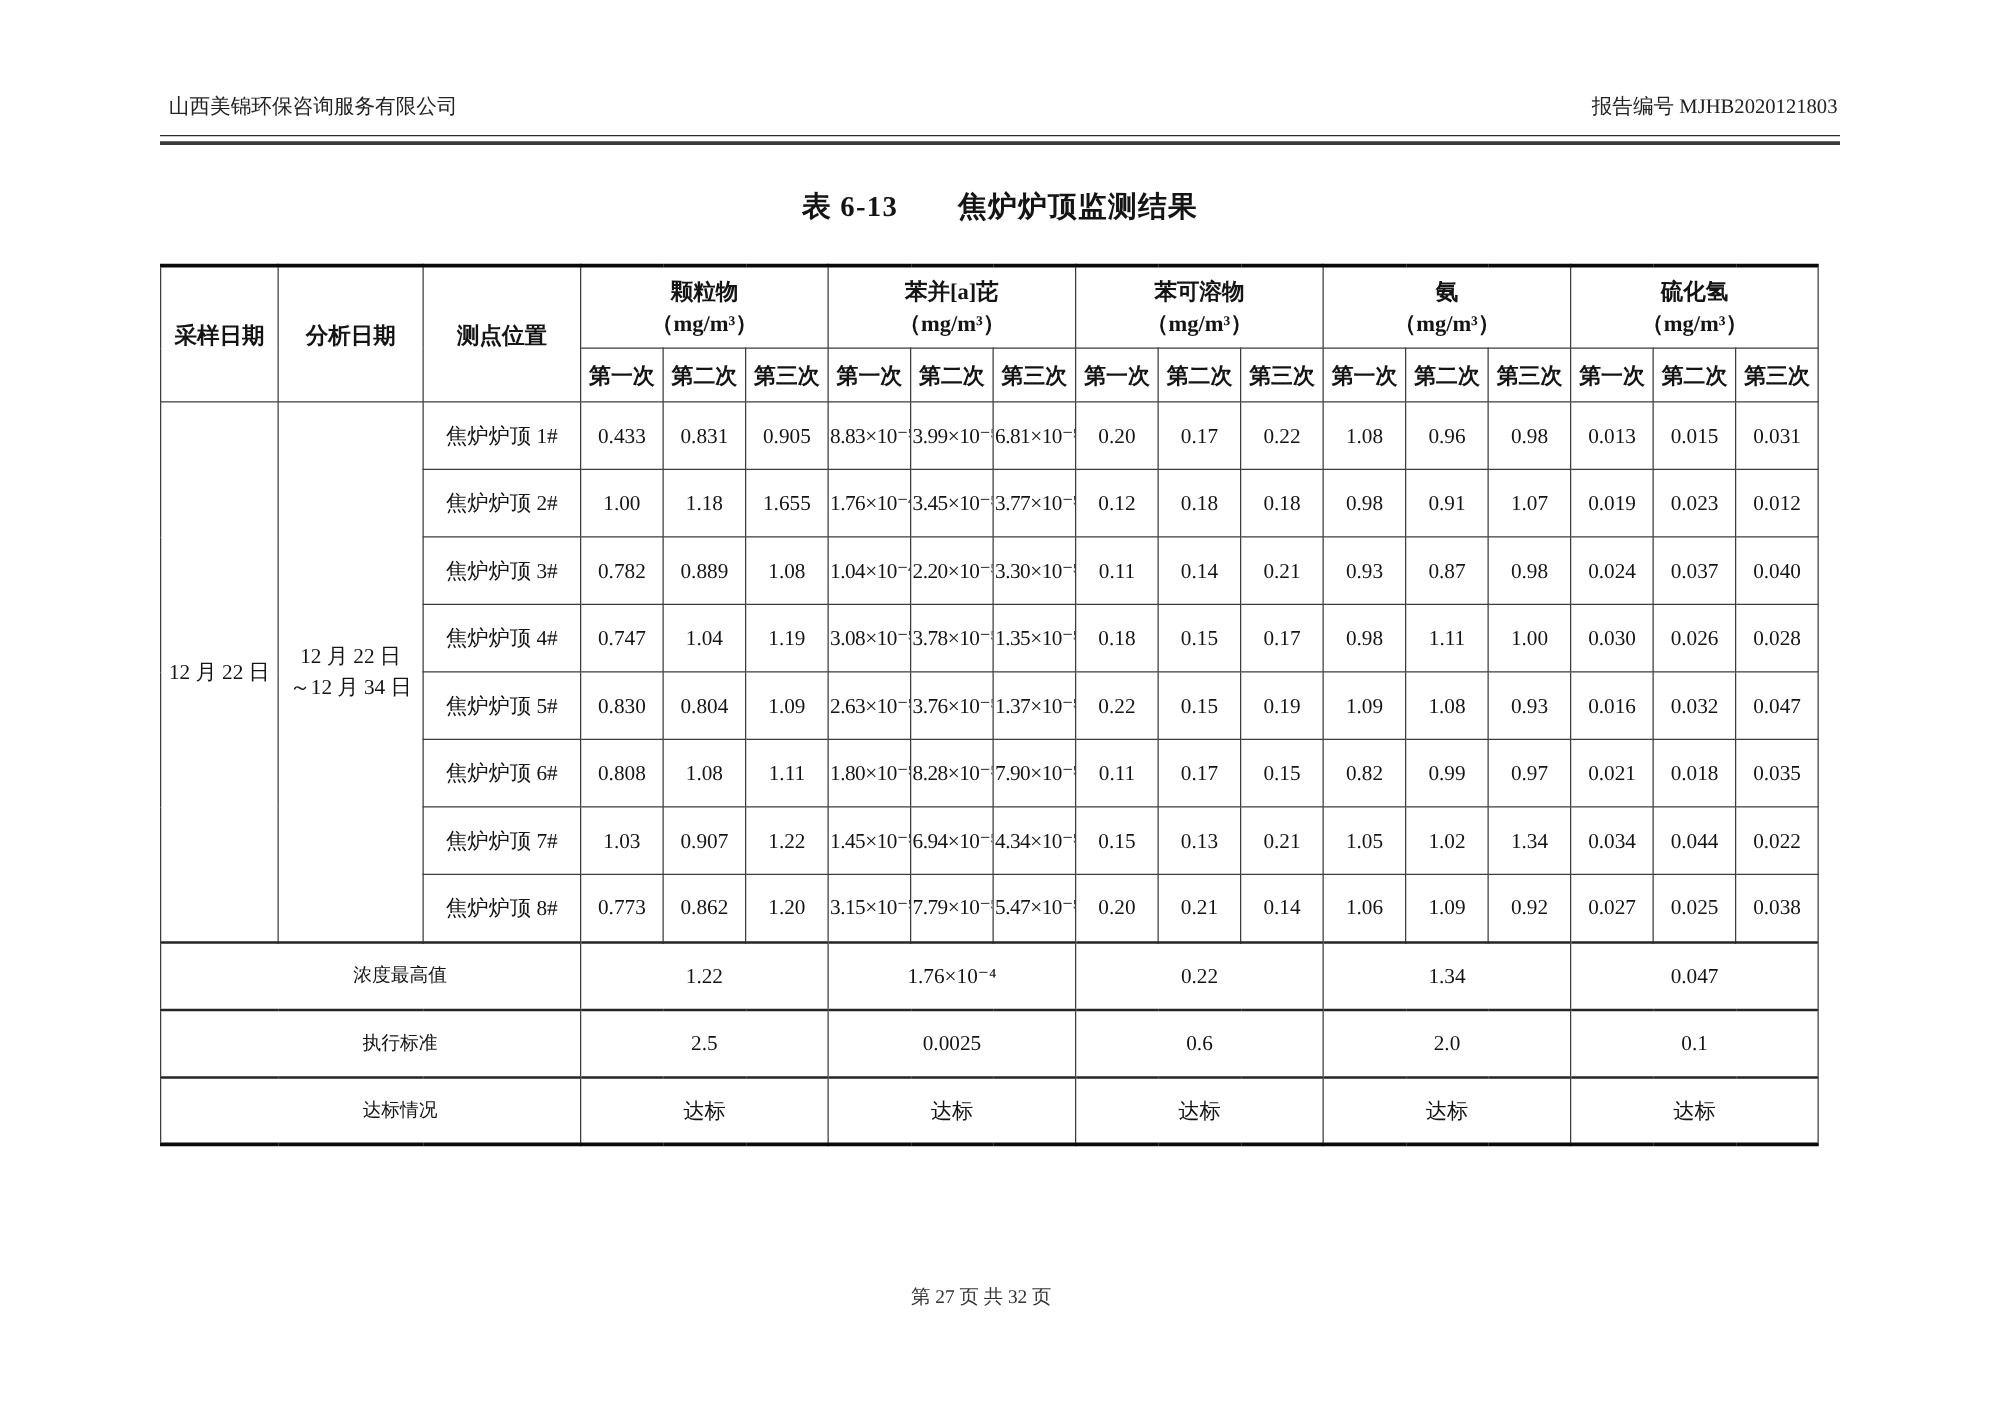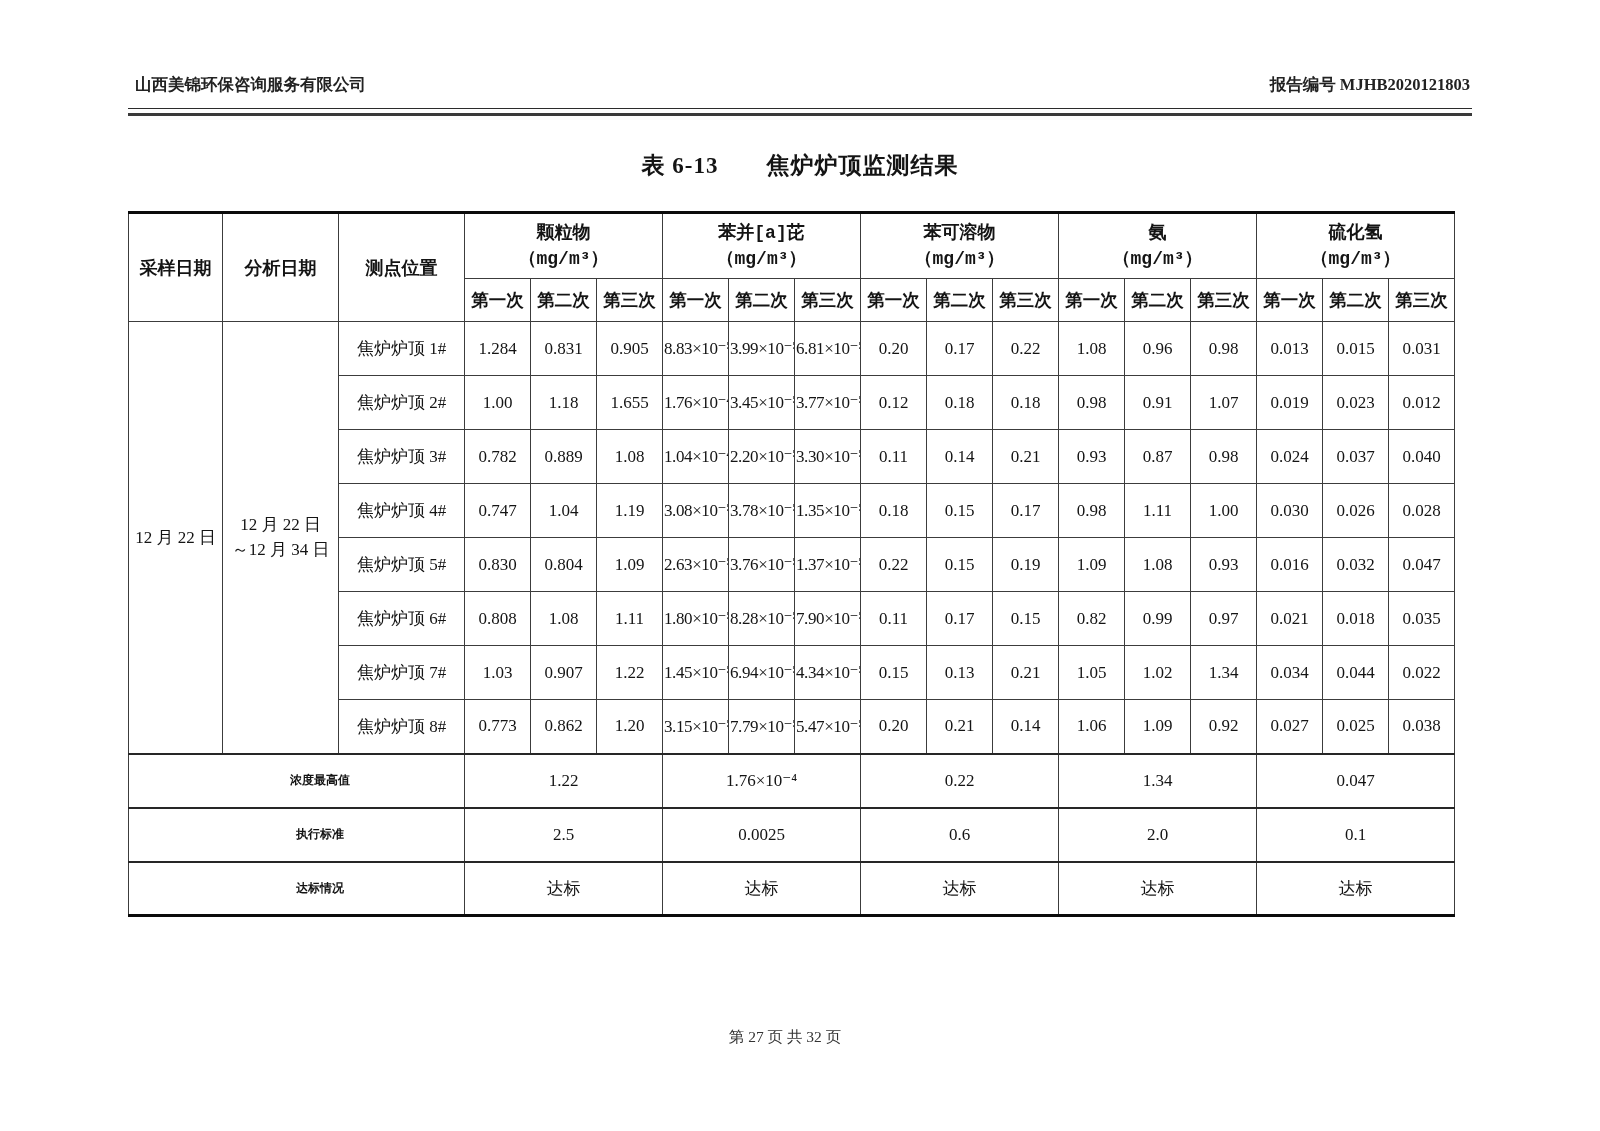--- a/index.html
+++ b/index.html
@@ -5,21 +5,21 @@
   * { box-sizing: border-box; }
   html,body { margin:0; padding:0; }
   body {
     width:1600px; height:1131px; background:#ffffff; color:#141414;
     font-family:"Liberation Serif","DejaVu Serif",serif;
     position:relative; overflow:hidden;
   }
   .doc-header {
     margin:0 130px 12px 135px; padding-top:74px;
     display:flex; justify-content:space-between; align-items:flex-end;
-    font-size:16.5px; color:#222;font-weight:bold;
+    font-size:16.5px; color:#222;
   }
   .header-rule { margin:6px 128px 0 128px; }
   .header-rule .thin { border-top:1.5px solid #2b2b2b; }
   .header-rule .thick { border-top:3.5px solid #3a3a3a; margin-top:4px; }
   .doc-title {
     text-align:center; margin-top:34px;
     font-size:23px; font-weight:bold; letter-spacing:1px;
   }
   .doc-title .gap { display:inline-block; width:48px; }
 
@@ -27,28 +27,28 @@
     margin:30px 0 0 128px; width:1326px;
     border-collapse:collapse; table-layout:fixed;
     border:1px solid #3c3c3c;
     border-top:3.5px solid #0a0a0a; border-bottom:3.5px solid #0a0a0a;
   }
   table.monitor th, table.monitor td {
     border:1px solid #3c3c3c; text-align:center; vertical-align:middle;
     padding:0 1px; overflow:hidden;
   }
   th.fix { font-size:18px; font-weight:bold; }
-  th.grp { height:66px; font-size:18px; font-weight:bold; line-height:1.45;font-family:Liberation Mono, monospace; }
+  th.grp { height:66px; font-size:18px; font-weight:bold; line-height:1.45; }
   tr.trials th { height:43px; font-size:17.5px; font-weight:bold; }
   tr.datarow td { height:54px; font-size:17px; }
   td.loc { font-size:17px; }
   td.sci { font-size:13.8px; letter-spacing:-0.4px; white-space:nowrap; }
   td.datecell { font-size:17px; line-height:1.5; }
   tr.sumrow td { height:54px; font-size:17px; }
-  tr.sumrow td.sumlabel { font-size:12px; font-weight:bold;padding-left:48px; }
+  tr.sumrow td.sumlabel { font-size:15px; font-weight:normal;padding-left:48px; }
   tr.sumrow td { border-top:2px solid #262626; }
   .doc-footer {
     position:absolute; left:0; top:995px; width:1570px;
     text-align:center; font-size:15.5px; color:#333;margin-top:32px;
   }
 </style>
 </head>
 <body>
 
 <div class="doc-header">
@@ -129,21 +129,21 @@
     <th>第三次</th>
   </tr>
 
   <tr class="datarow">
     <td class="datecell" rowspan="8">12 月 22 日</td>
     <td class="datecell" rowspan="8">
       <div>12 月 22 日</div>
       <div>～12 月 34 日</div>
     </td>
     <td class="loc">焦炉炉顶 1#</td>
-    <td>1.284</td>
+    <td>0.433</td>
     <td>0.831</td>
     <td>0.905</td>
     <td class="sci">8.83×10⁻⁵</td>
     <td class="sci">3.99×10⁻⁵</td>
     <td class="sci">6.81×10⁻⁵</td>
     <td>0.20</td>
     <td>0.17</td>
     <td>0.22</td>
     <td>1.08</td>
     <td>0.96</td>

